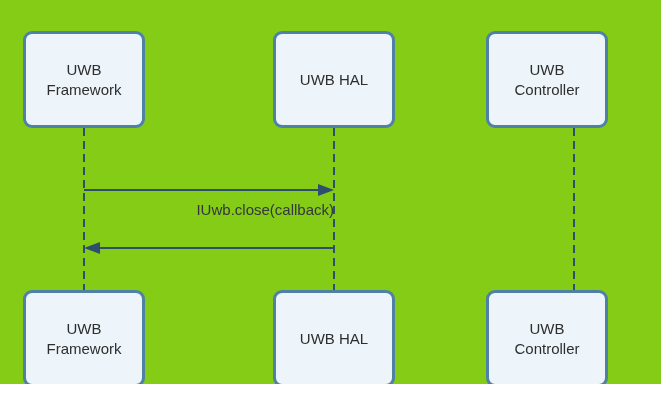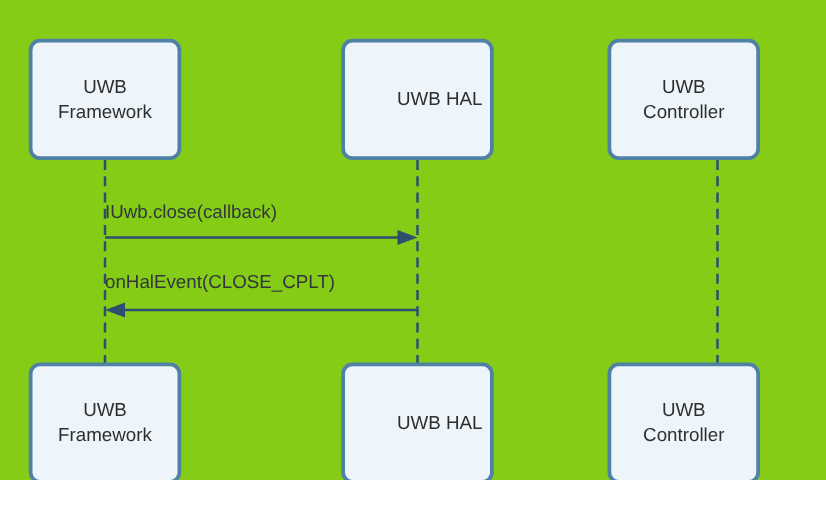--- a/index.html
+++ b/index.html
@@ -34,30 +34,31 @@
     justify-content: center;
     text-align: center;
     padding: 0 6px;
     font-size: 15px;
     line-height: 1.3;
     color: #2e2e2e;
   }
   .row-top    { top: 31px; }
   .row-bottom { top: 290px; }
   .col-framework  { left: 23px; }
-  .col-hal        { left: 273px; justify-content: flex-end; }
+  .col-hal        { left: 273px; }
   .col-controller { left: 486px; }
   .msg-label {
     position: absolute;
     left: 84px;
     width: 250px;
-    text-align: left;
+    text-align: right;
     font-size: 15px;
     color: #33373d;
     white-space: nowrap;
+    margin-top: 40px;
   }
   .msg-label-1 { top: 161px; }
   .msg-label-2 { top: 217px; }
 </style>
 </head>
 <body>
 
 <div class="diagram">
 
   <svg class="svg-layer" viewBox="0 0 661 416" xmlns="http://www.w3.org/2000/svg">
@@ -77,21 +78,20 @@
     <span>UWB Framework</span>
   </div>
   <div class="actor-box row-top col-hal">
     <span>UWB HAL</span>
   </div>
   <div class="actor-box row-top col-controller">
     <span>UWB Controller</span>
   </div>
 
   <div class="msg-label msg-label-1">IUwb.close(callback)</div>
-  <div class="msg-label msg-label-2">onHalEvent(CLOSE_CPLT)</div>
 
   <div class="actor-box row-bottom col-framework">
     <span>UWB Framework</span>
   </div>
   <div class="actor-box row-bottom col-hal">
     <span>UWB HAL</span>
   </div>
   <div class="actor-box row-bottom col-controller">
     <span>UWB Controller</span>
   </div>

